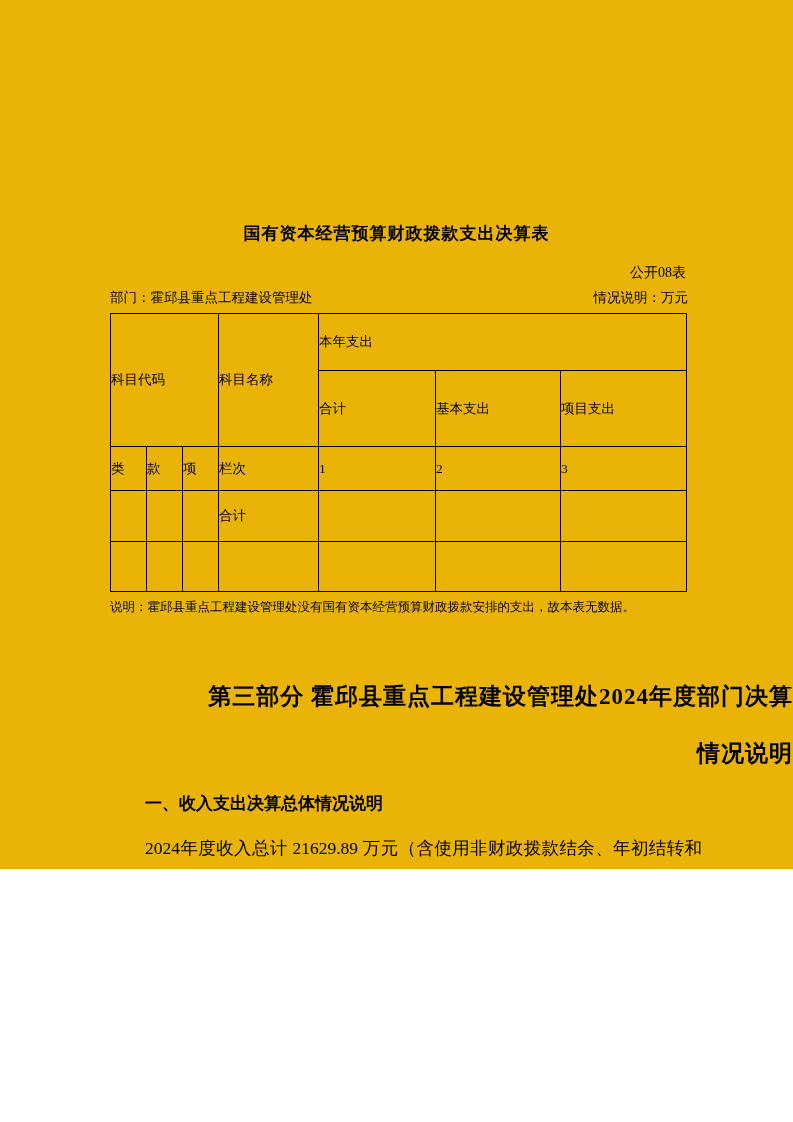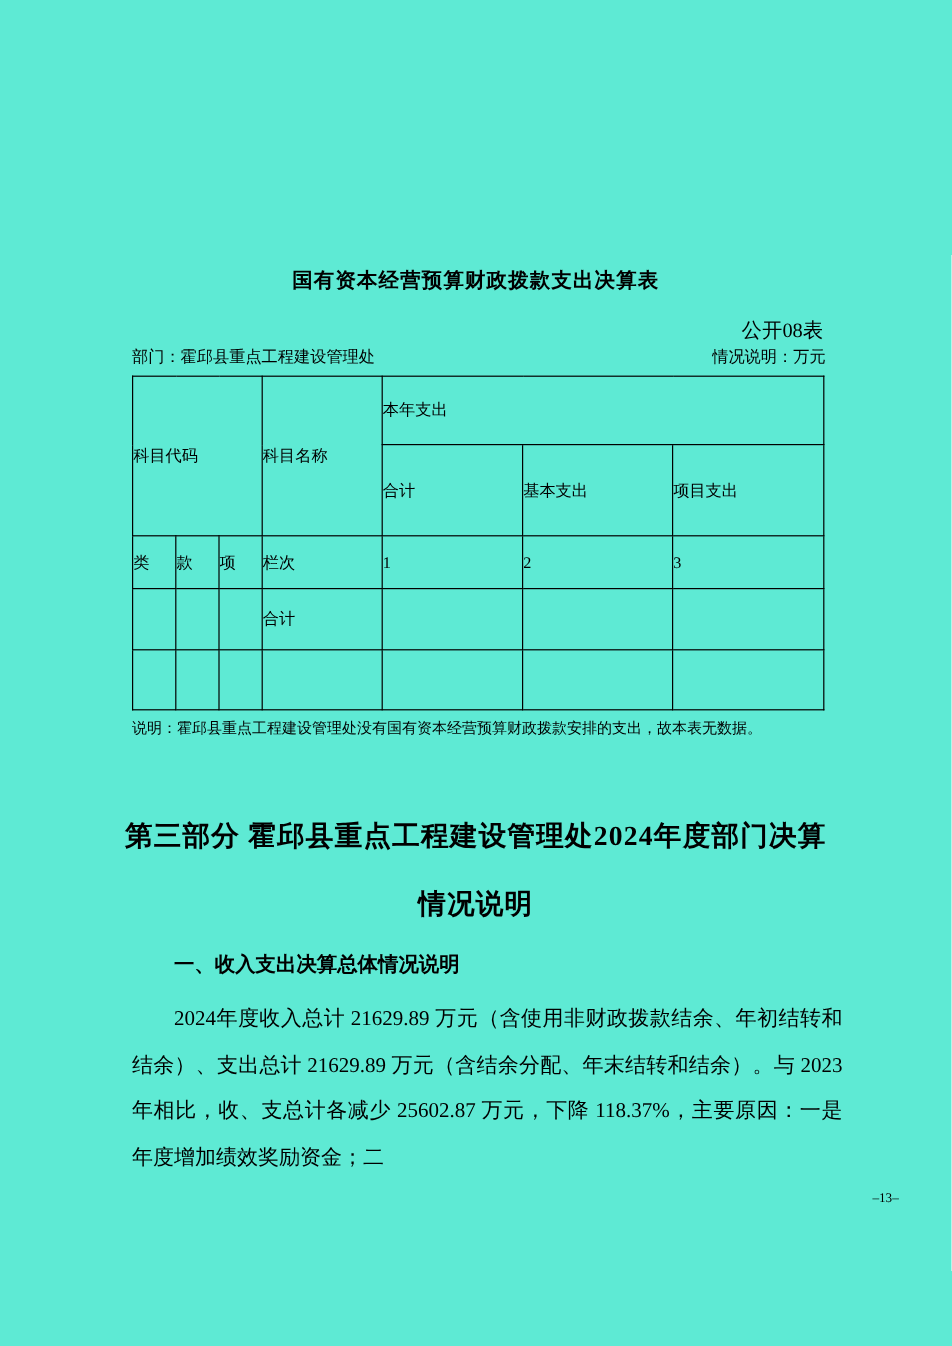--- a/index.html
+++ b/index.html
@@ -1,34 +1,34 @@
 <!DOCTYPE html>
 <html><head>
 <meta charset="utf-8">
 <style>
   * { margin:0; padding:0; box-sizing:border-box; }
   html,body { background:#ffffff; }
   .page {
     position:relative;
-    width:793px; height:1122px;
+    width:793px; height:869px;
     margin:0 auto;
-    background:#5eead4;
+    background:#eab308;
     color:#000;
     font-family:"Liberation Serif","DejaVu Serif",serif;
     overflow:hidden;
   }
   .doc-title {
     position:absolute; top:222px; left:0; width:100%;
     text-align:center;
     font-family:"Liberation Sans","DejaVu Sans",sans-serif;
     font-weight:700; font-size:17px; letter-spacing:1px;
   }
   .table-code {
     position:absolute; top:264px; right:107px;
-    font-size:17px;
+    font-size:14px;
   }
   .meta-row {
     position:absolute; top:289px; left:110px; width:578px;
     display:flex; justify-content:space-between;
     font-size:13.5px;
   }
   .budget-table {
     position:absolute; top:313px; left:110px;
     border-collapse:collapse; table-layout:fixed;
     font-size:13.5px;
@@ -37,21 +37,21 @@
     border:1px solid #000;
     vertical-align:middle;
     padding:0; overflow:hidden;
   }
   .notes {
     position:absolute; top:596px; left:110px; width:610px;
     font-size:12.5px; line-height:22px;
   }
   .part-heading {
     position:absolute; top:668px; left:0; width:100%;
-    text-align:center;
+    text-align:right;
     font-weight:700; font-size:23px; line-height:57px;
     letter-spacing:1px;
     font-family:"Liberation Serif","DejaVu Serif",serif;
   }
   .sub-heading {
     position:absolute; top:792px; left:145px;
     font-family:"Liberation Sans","DejaVu Sans",sans-serif;
     font-weight:700; font-size:17px;
   }
   .body-paragraph {

